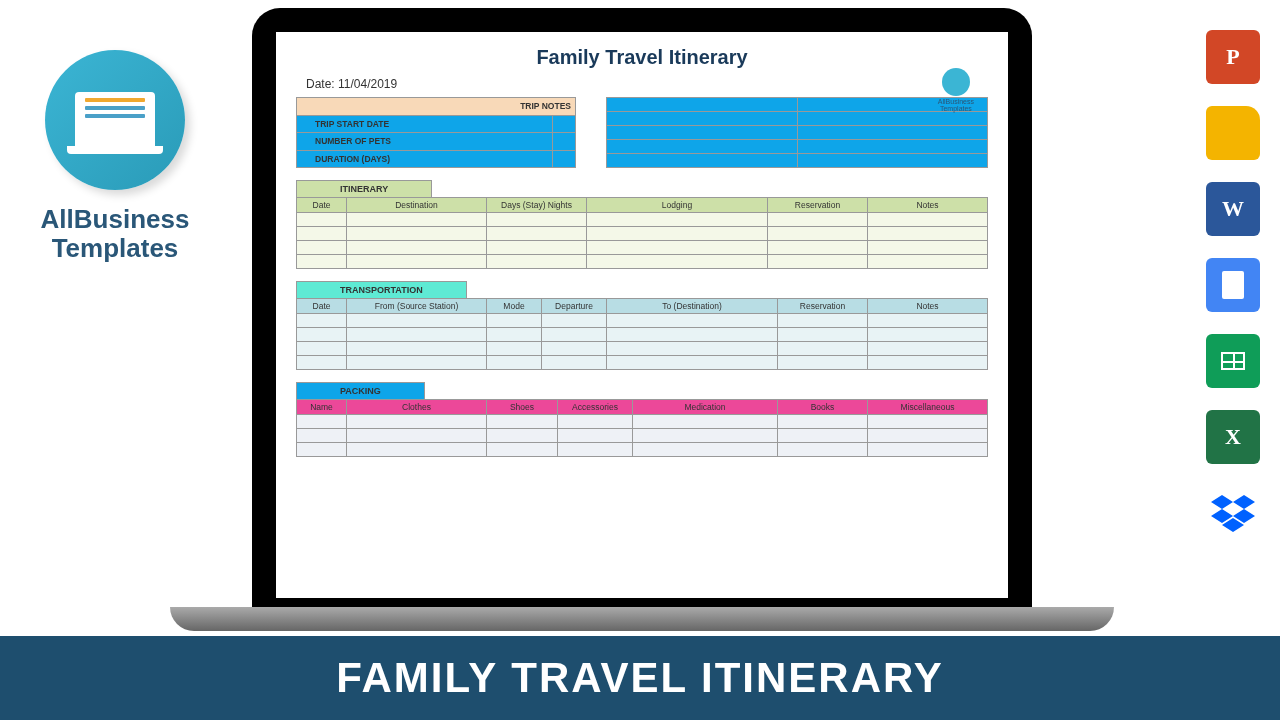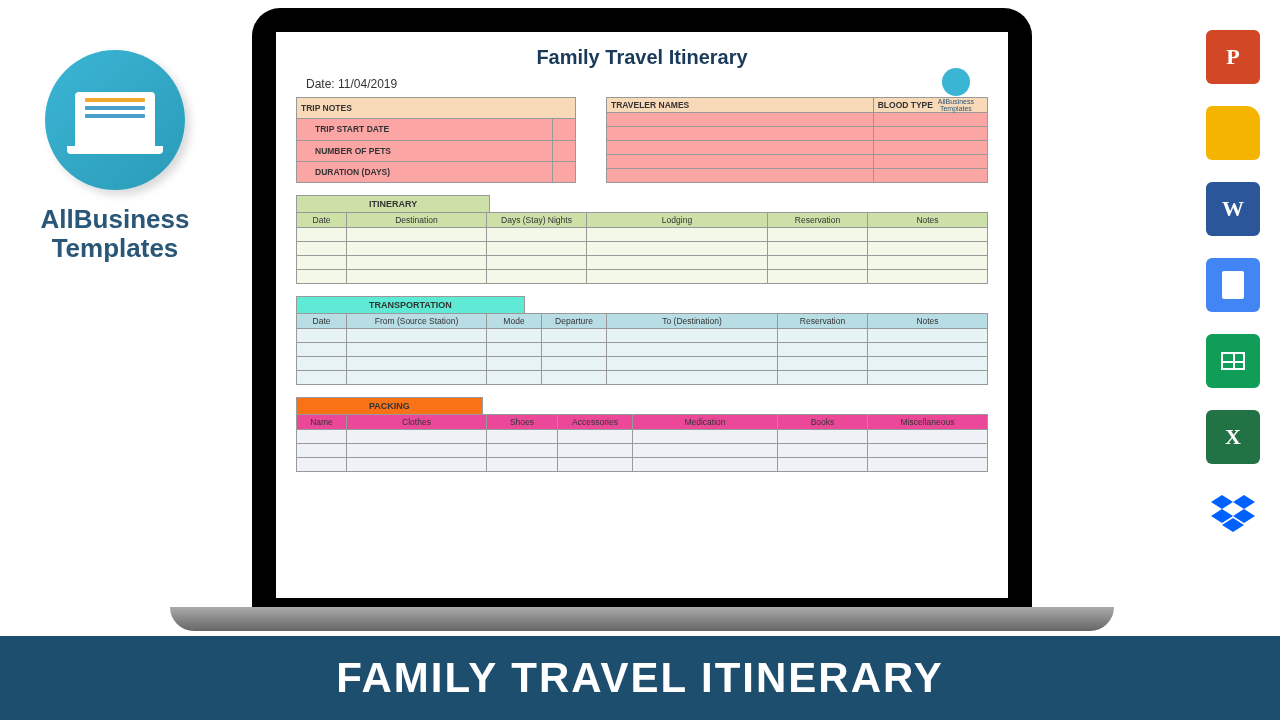--- a/index.html
+++ b/index.html
@@ -18,31 +18,31 @@
 .laptop-base{position:absolute;left:170px;bottom:5px;width:944px;height:24px;background:linear-gradient(180deg,#aaa,#666);border-radius:0 0 40px 40px}
 .doc-title{text-align:center;font-size:20px;font-weight:bold;color:#1a3a5a;margin-bottom:8px}
 .doc-logo{position:absolute;right:34px;top:36px;text-align:center;font-size:7px;color:#2a5778}
 .doc-logo .mini-circle{width:28px;height:28px;border-radius:50%;background:#3bb5d4;margin:0 auto 2px}
 .date-row{font-size:12px;margin:4px 0 6px 10px}
 .top-tables{display:flex;gap:30px;margin-bottom:12px}
 .t1{flex:0 0 280px}
 .t2{flex:1}
 table{border-collapse:collapse;width:100%}
 td,th{border:1px solid #999;padding:2px 4px;font-size:8.5px;height:14px;font-weight:normal}
-.hdr-orange{background:#f8d9b8;text-align:left;font-weight:bold}
-.row-orange td{background:#fca5a5}
+.hdr-orange{background:#f8d9b8;text-align:right;font-weight:bold}
+.row-orange td{background:#0ea5e9}
 .label-cell{font-weight:bold;padding-left:18px}
-.sec-title{font-weight:bold;font-size:9px;padding:3px 72px;display:inline-block;border:1px solid #999;border-bottom:none}
+.sec-title{font-weight:bold;font-size:9px;padding:3px 43px;display:inline-block;border:1px solid #999;border-bottom:none}
 .green-bg{background:#cde0a8}
 .green-head th{background:#cde0a8}
 .empty-green td{background:#f4f8e8}
 .cyan-bg{background:#5eead4}
 .cyan-head th{background:#b8dde4}
 .empty-cyan td{background:#e8f3f5}
-.blue-bg{background:#f97316}
+.blue-bg{background:#0ea5e9}
 .blue-head th{background:#ec4899}
 .empty-blue td{background:#eef1f6}
 .section-table{margin-bottom:12px}
 .icons-right{position:absolute;right:20px;top:30px;display:flex;flex-direction:column;gap:22px}
 .app-icon{width:54px;height:54px;border-radius:6px;display:flex;align-items:center;justify-content:center;color:#fff;font-weight:bold;font-size:22px;font-family:Georgia,serif}
 .ppt{background:#d24726}
 .slides{background:#f4b400;border-radius:6px 14px 6px 6px}
 .word{background:#2b579a}
 .docs{background:#4285f4}
 .sheets{background:#0f9d58}
@@ -92,24 +92,20 @@
                 <td></td>
               </tr>
           <tr class="row-orange">
                 <td class="label-cell">DURATION (DAYS)</td>
                 <td></td>
               </tr>
         </tbody>
           </table>
         <table class="t2">
           <tbody>
-              <tr>
-                <td class="hdr-orange" style="width:70%">TRAVELER NAMES</td>
-                <td class="hdr-orange">BLOOD TYPE</td>
-              </tr>
           <tr class="row-orange">
                 <td></td>
                 <td></td>
               </tr>
           <tr class="row-orange">
                 <td></td>
                 <td></td>
               </tr>
           <tr class="row-orange">
                 <td></td>

